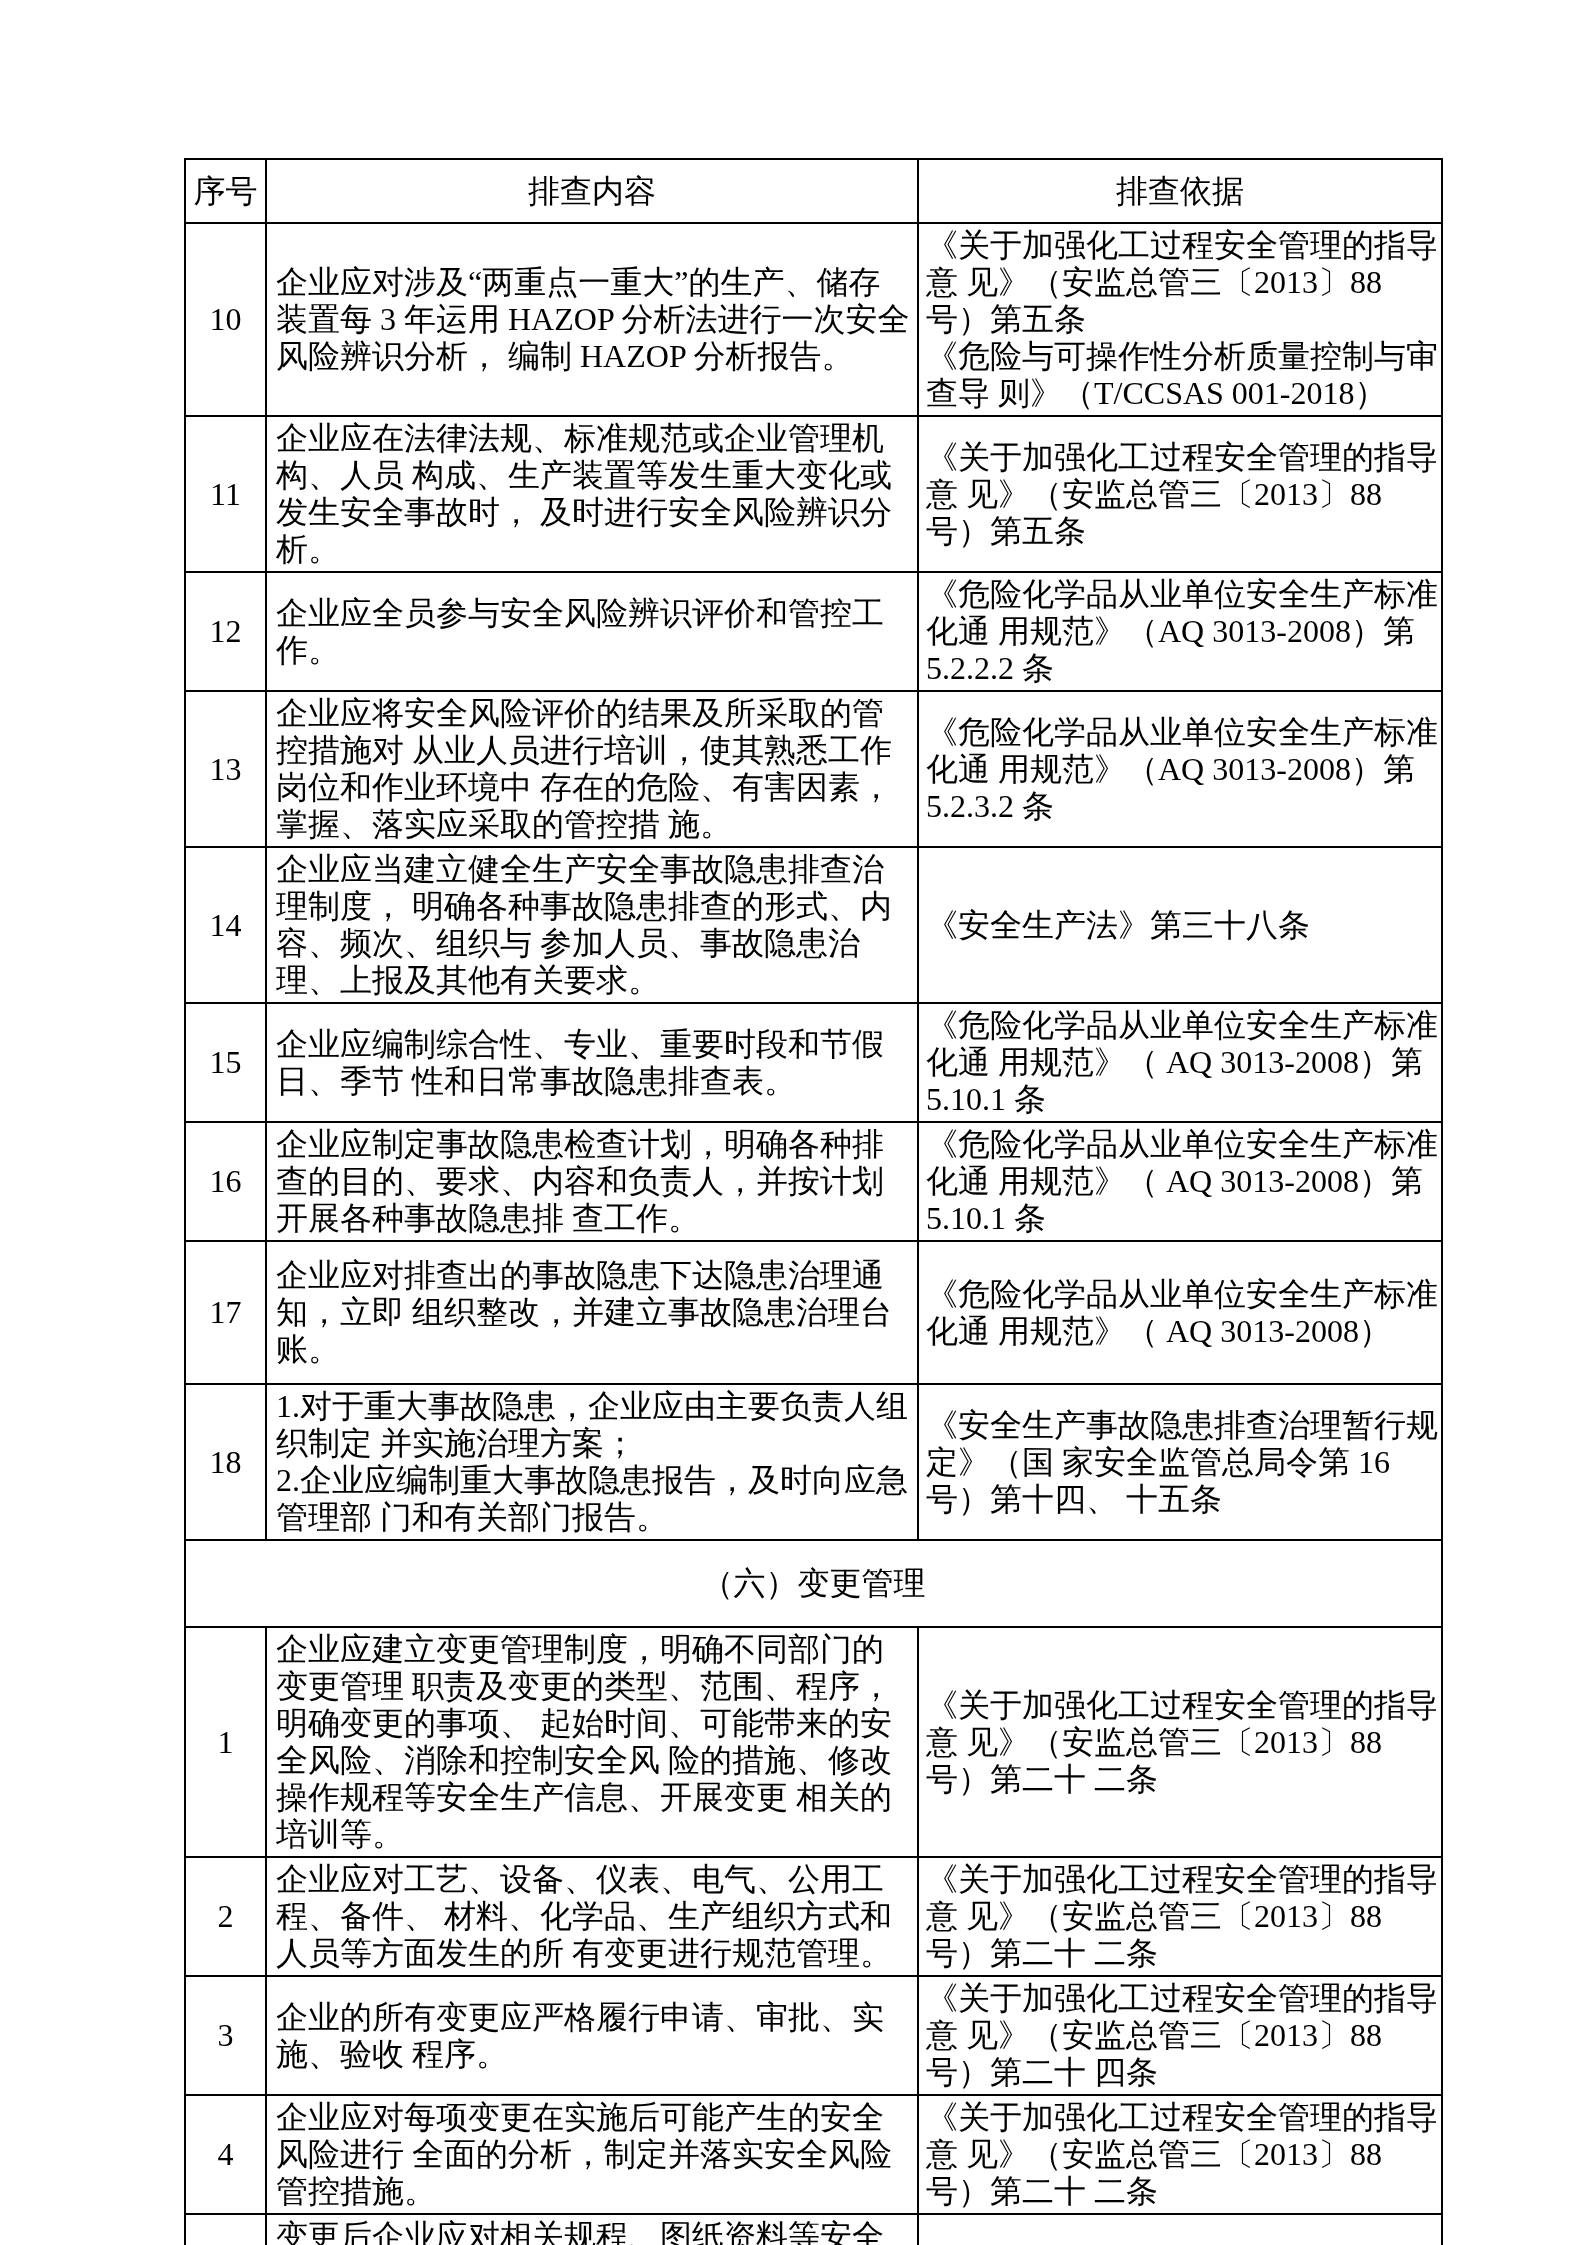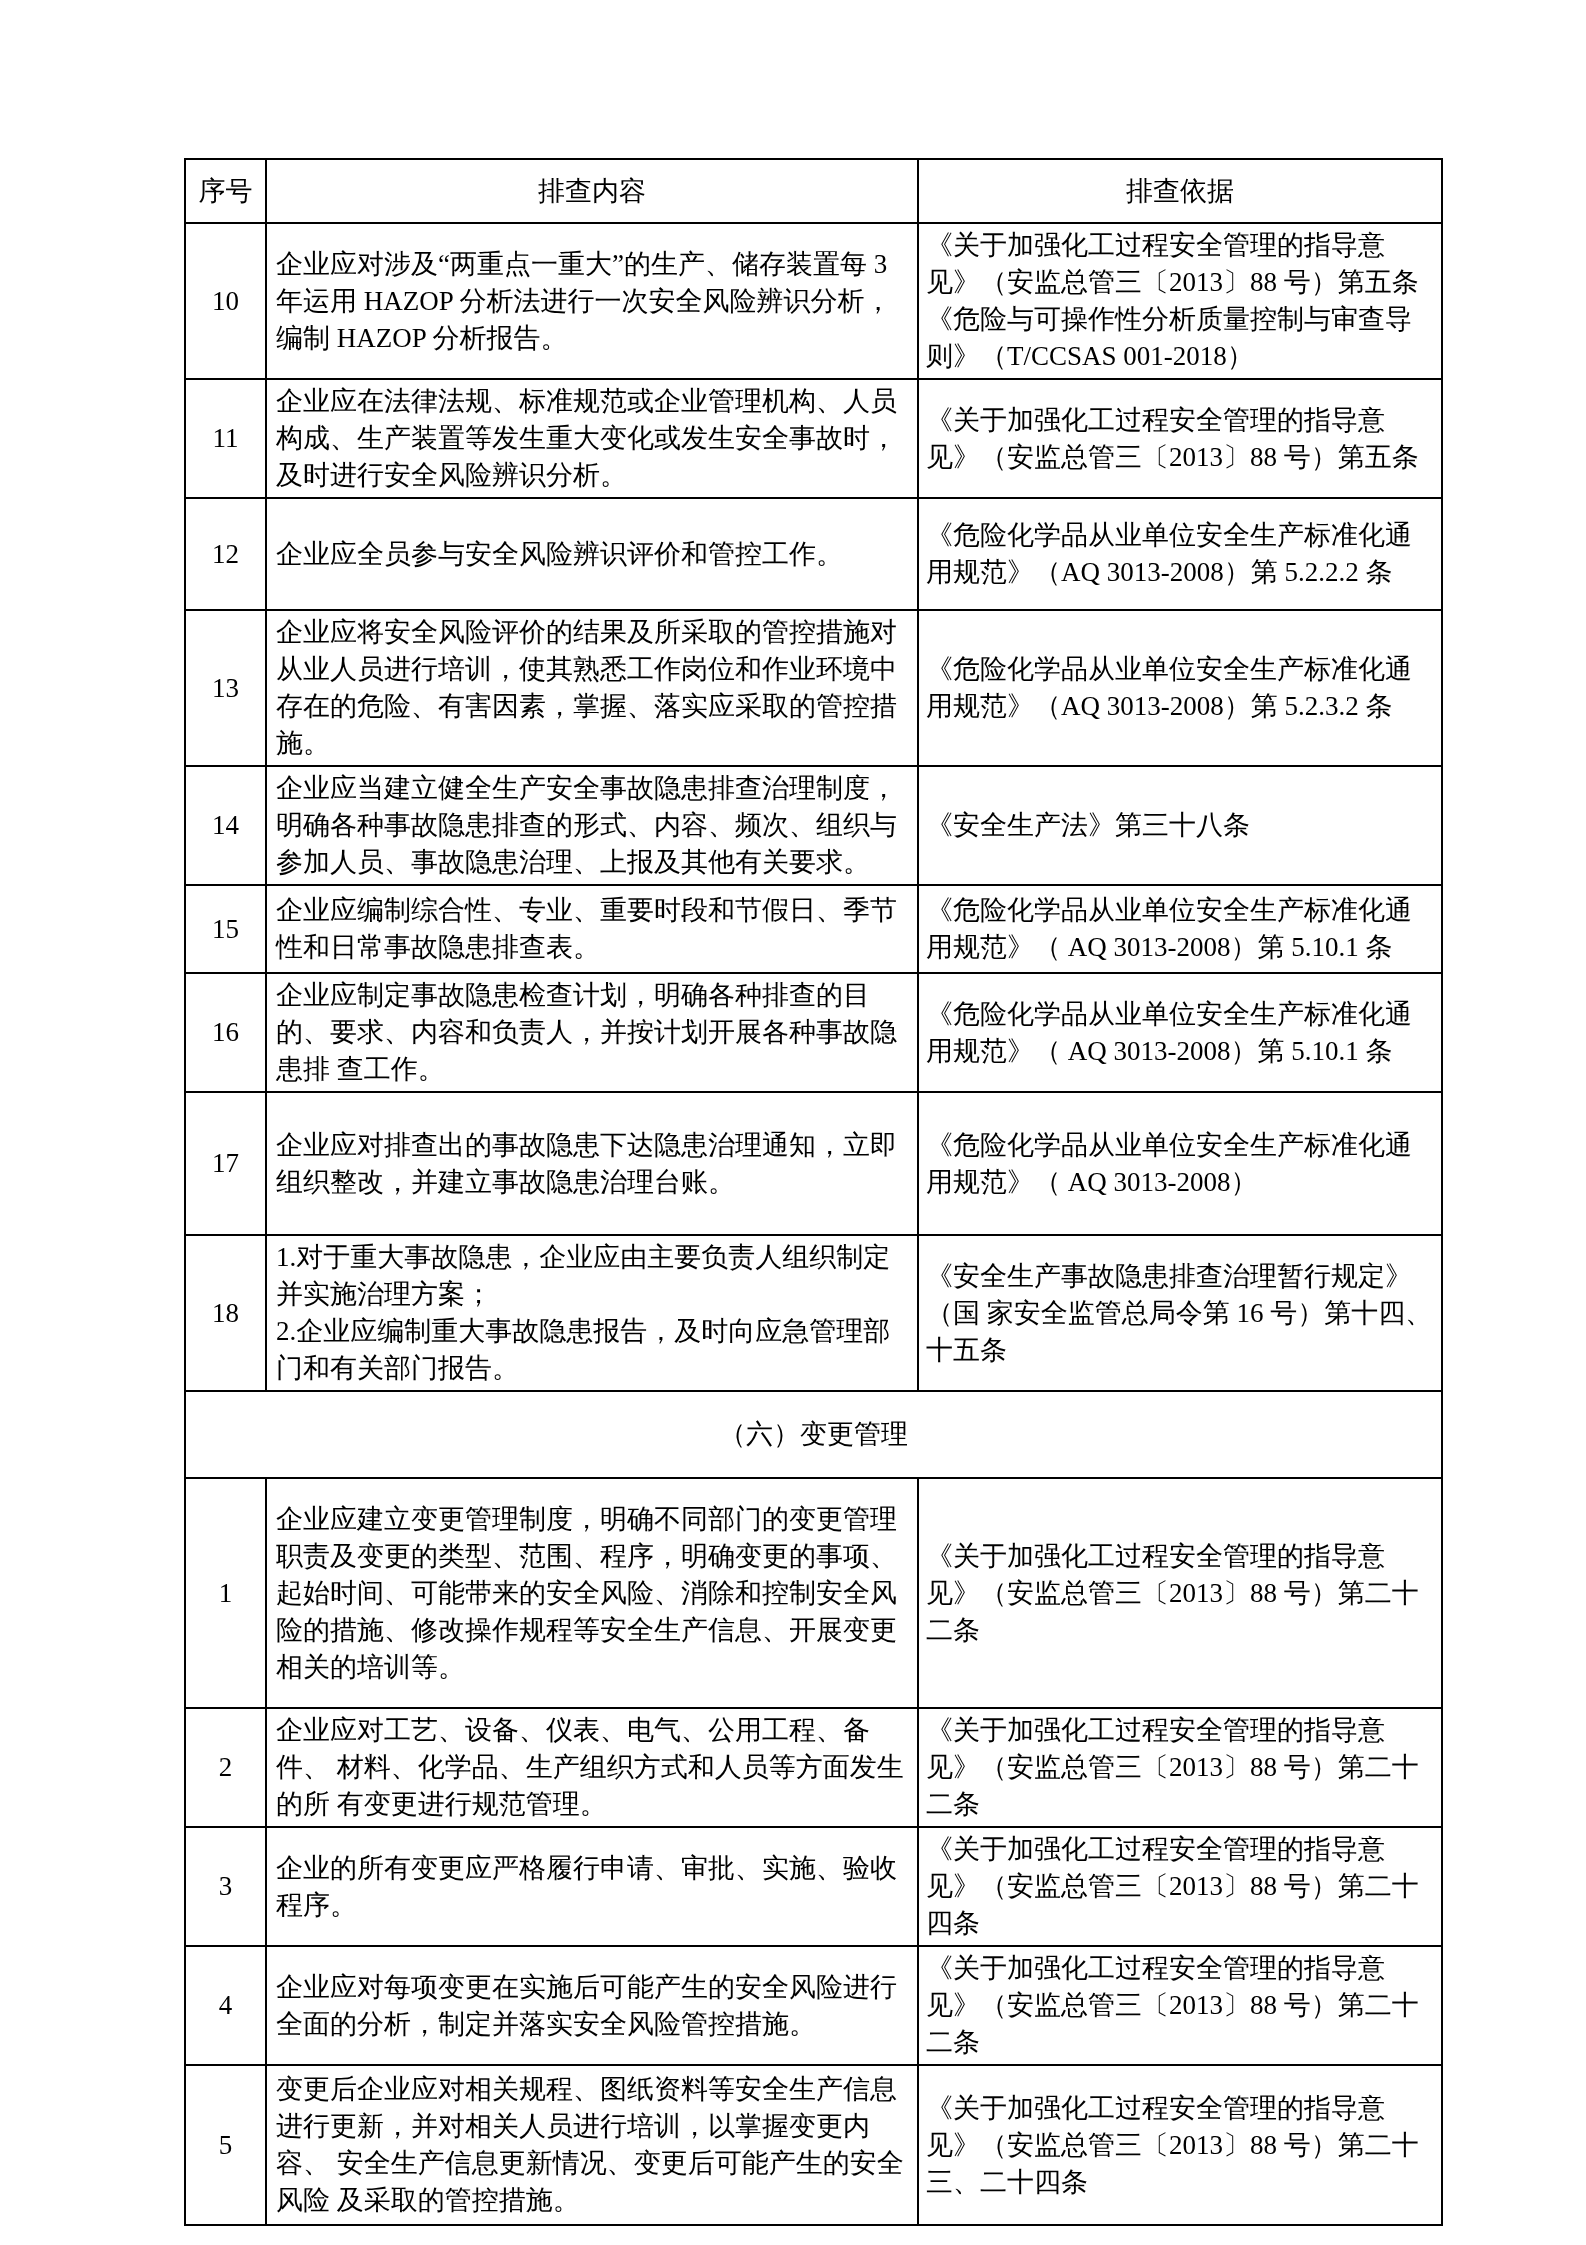--- a/index.html
+++ b/index.html
@@ -29,21 +29,21 @@
     border-collapse: collapse;
     table-layout: fixed;
   }
   col.c1 { width: 81px; }
   col.c2 { width: 652px; }
   col.c3 { width: 524px; }
   .audit-table th,
   .audit-table td {
     border: 2px solid #000000;
     font-weight: normal;
-    font-size: 27px;
+    font-size: 32px;
     line-height: 37px;
     vertical-align: middle;
     overflow: hidden;
     box-sizing: border-box;
   }
   .audit-table th {
     text-align: center;
     padding: 0;
   }
   td.num {

